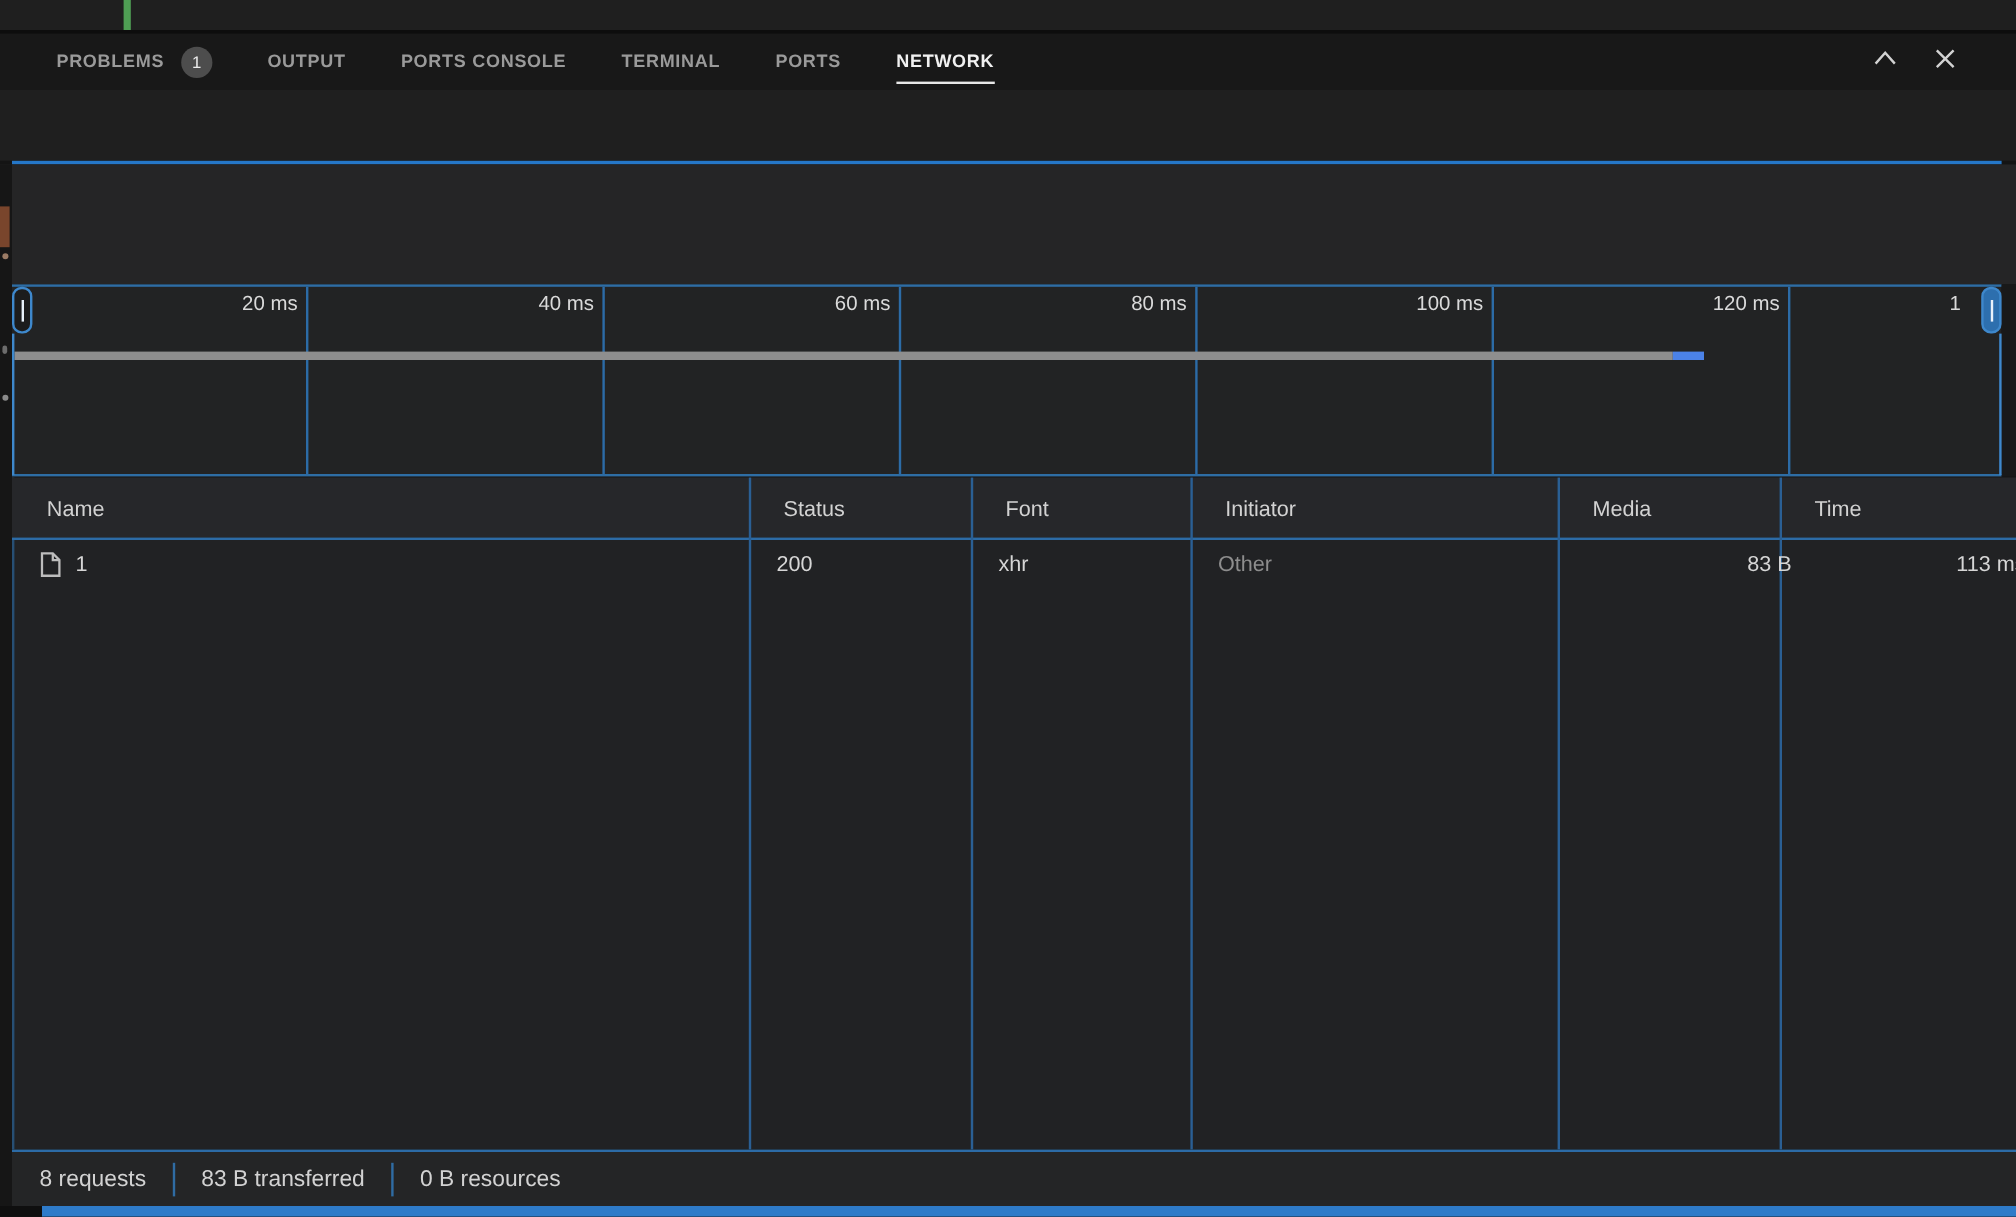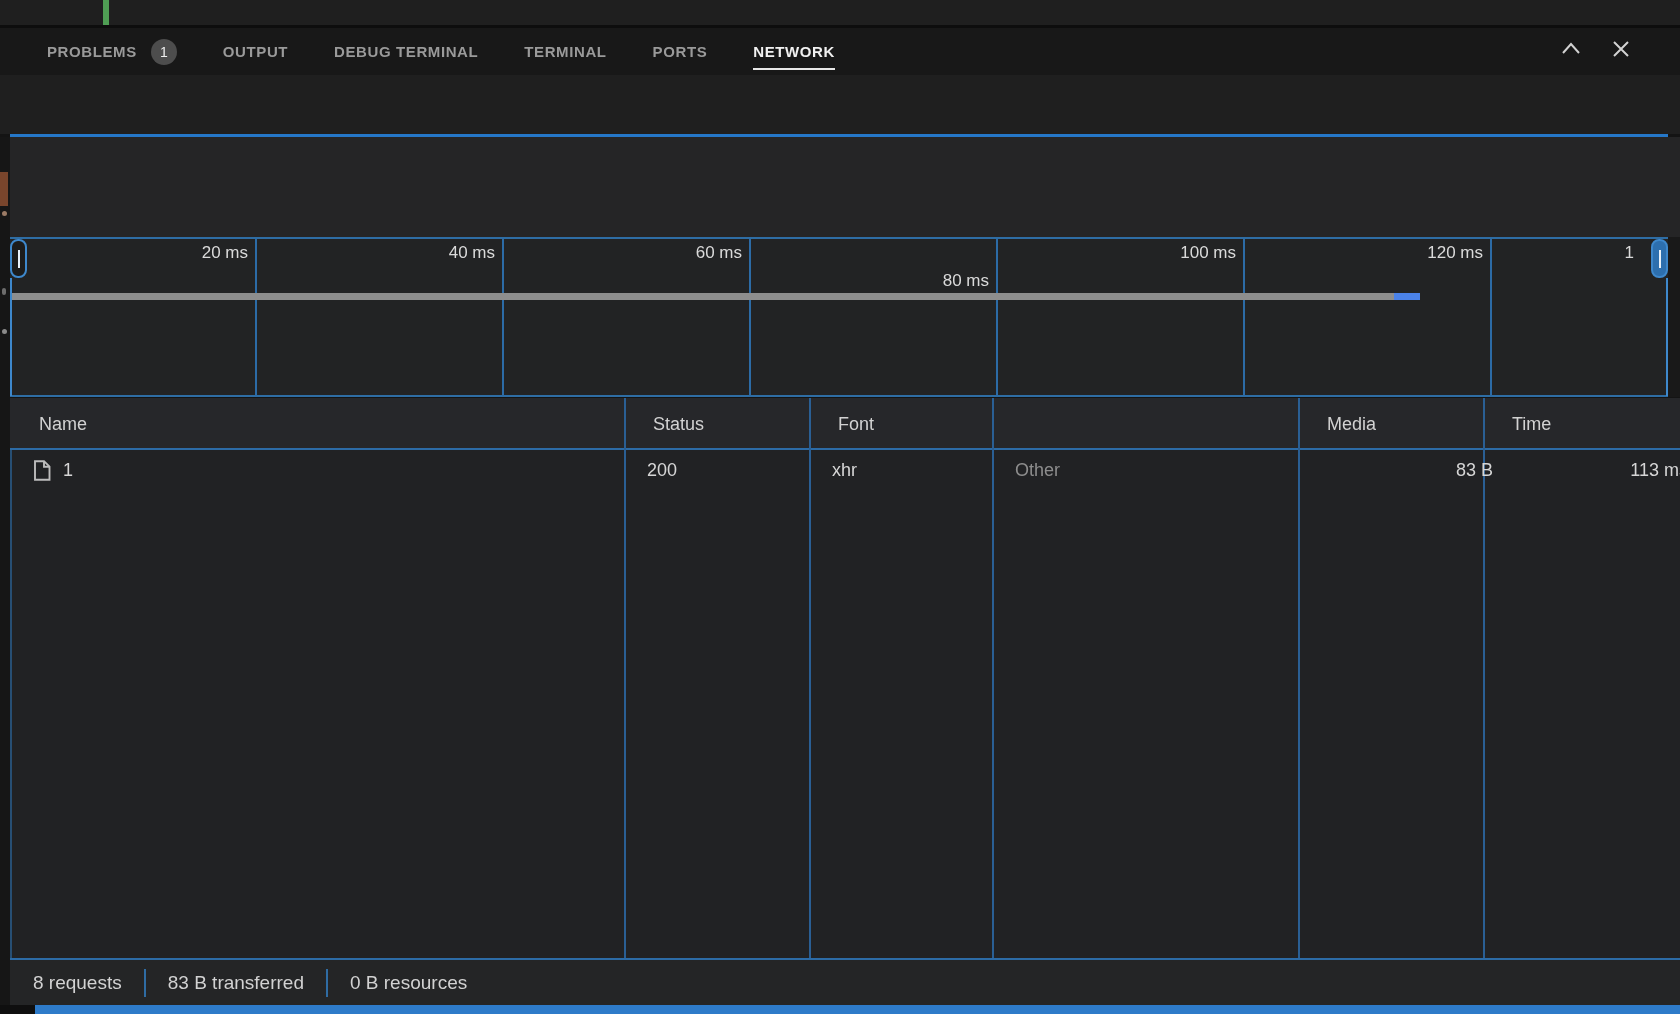--- a/index.html
+++ b/index.html
@@ -96,21 +96,21 @@
 
 <div class="abs tab-bar">
   <div class="tab">
     <span>PROBLEMS</span>
     <span class="badge">1</span>
   </div>
   <div class="tab">
       <span>OUTPUT</span>
     </div>
   <div class="tab">
-      <span>DEBUG TERMINAL</span>
+      <span>PORTS CONSOLE</span>
     </div>
   <div class="tab">
       <span>TERMINAL</span>
     </div>
   <div class="tab">
       <span>PORTS</span>
     </div>
   <div class="tab active">
       <span>NETWORK</span>
       <span class="underline"></span>
@@ -209,21 +209,21 @@
 <div class="gridline" style="left:255px;"></div>
 <div class="gridline" style="left:502px;"></div>
 <div class="gridline" style="left:749px;"></div>
 <div class="gridline" style="left:996px;"></div>
 <div class="gridline" style="left:1243px;"></div>
 <div class="gridline" style="left:1490px;"></div>
 
 <div class="ruler-label" style="left:128px;">20 ms</div>
 <div class="ruler-label" style="left:375px;">40 ms</div>
 <div class="ruler-label" style="left:622px;">60 ms</div>
-<div class="ruler-label" style="left:869px;margin-top:28px;">80 ms</div>
+<div class="ruler-label" style="left:869px;">80 ms</div>
 <div class="ruler-label" style="left:1116px;">100 ms</div>
 <div class="ruler-label" style="left:1363px;">120 ms</div>
 <div class="ruler-label" style="left:1524px; width:110px;">1</div>
 
 <div class="ov-bar-gray"></div>
 <div class="ov-bar-blue"></div>
 
 <div class="handle" style="left:10px; background:#1c1c1c;">
     <div class="grip"></div>
   </div>
@@ -233,20 +233,21 @@
   </div>
 <div class="handle-line" style="left:1666px; top:278px; height:118px;"></div>
 
 <div class="abs table-area"></div>
 <div class="left-line"></div>
 
 <div class="thead">
   <div class="th" style="left:0px;    width:614px;">Name</div>
   <div class="th" style="left:614px;  width:185px;">Status</div>
   <div class="th" style="left:799px;  width:183px;">Font</div>
+  <div class="th" style="left:982px;  width:306px;">Initiator</div>
   <div class="th" style="left:1288px; width:185px;">Media</div>
   <div class="th" style="left:1473px; width:197px;">Time</div>
 </div>
 
 <div class="col-line" style="left:624px;"></div>
 <div class="col-line" style="left:809px;"></div>
 <div class="col-line" style="left:992px;"></div>
 <div class="col-line" style="left:1298px;"></div>
 <div class="col-line" style="left:1483px;"></div>
 

